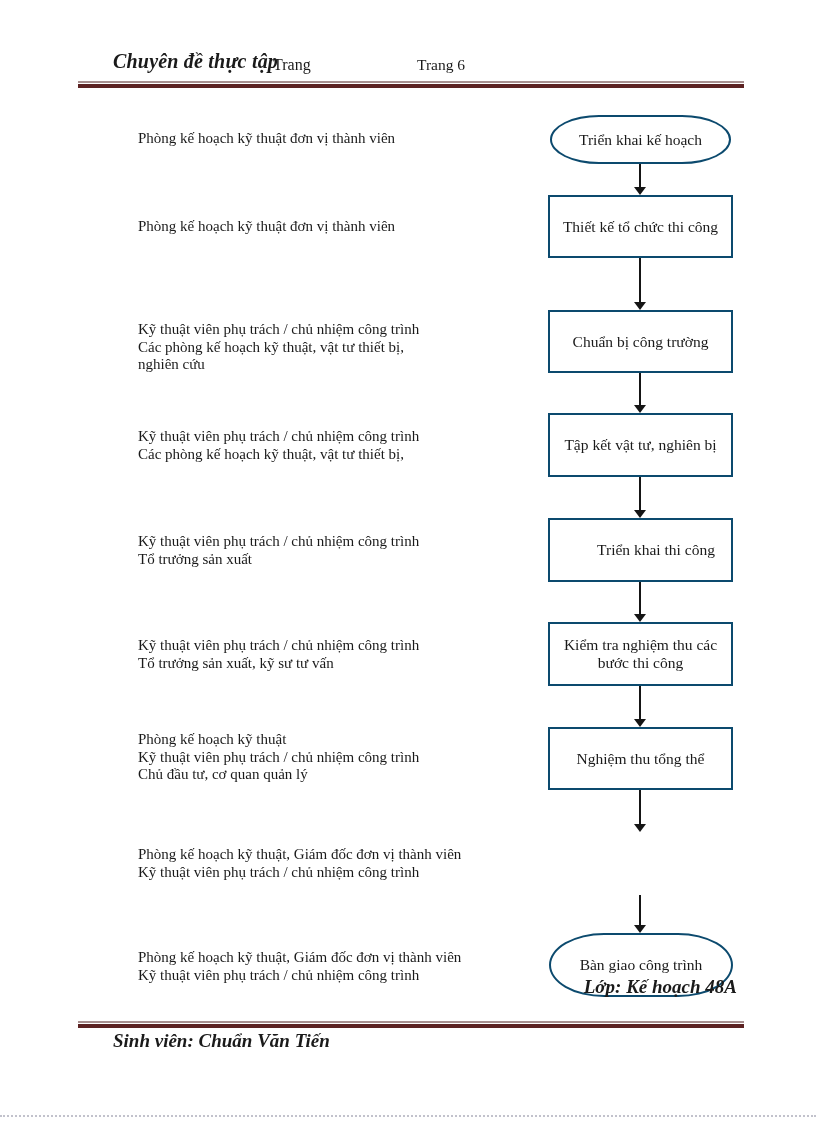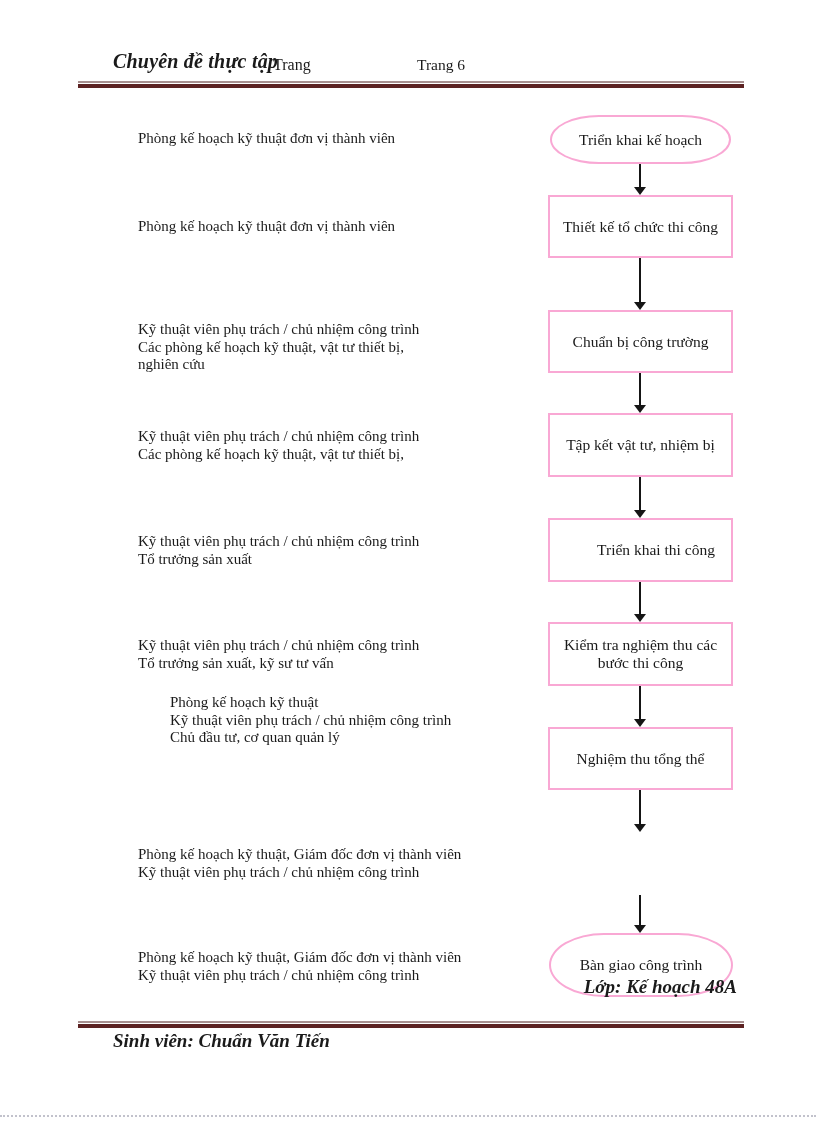--- a/index.html
+++ b/index.html
@@ -47,21 +47,21 @@
   }
   
   .row-label{
     position:absolute;left:138px;width:430px;
     font-size:15px;line-height:17.5px;
     white-space:pre-line;
   }
   .flow-box{
     position:absolute;left:548px;width:185px;
     box-sizing:border-box;
-    border:2px solid #f9a8d4;
+    border:2px solid #0c4a6e;
     display:flex;align-items:center;justify-content:center;
     text-align:center;
     font-size:15.5px;line-height:18px;
     padding:2px 10px;
     background:#ffffff;
   }
   .flow-box.stadium1{left:550px;width:181px;border-radius:50px / 25px;}
   .flow-box.stadium9{left:549px;width:184px;border-radius:55px / 32px;}
   .arrow{position:absolute;left:633px;width:14px;}
   .arrow::before{
@@ -91,32 +91,32 @@
   <div class="row-label" style="top:218px;">Phòng kế hoạch kỹ thuật đơn vị thành viên</div>
   <div class="row-label" style="top:321px;">Kỹ thuật viên phụ trách / chủ nhiệm công trình
 Các phòng kế hoạch kỹ thuật, vật tư thiết bị,
 nghiên cứu</div>
   <div class="row-label" style="top:428px;">Kỹ thuật viên phụ trách / chủ nhiệm công trình
 Các phòng kế hoạch kỹ thuật, vật tư thiết bị,</div>
   <div class="row-label" style="top:533px;">Kỹ thuật viên phụ trách / chủ nhiệm công trình
 Tổ trưởng sản xuất</div>
   <div class="row-label" style="top:637px;">Kỹ thuật viên phụ trách / chủ nhiệm công trình
 Tổ trưởng sản xuất, kỹ sư tư vấn</div>
-  <div class="row-label" style="top:694px;margin-left:32px;">Phòng kế hoạch kỹ thuật
+  <div class="row-label" style="top:731px;">Phòng kế hoạch kỹ thuật
 Kỹ thuật viên phụ trách / chủ nhiệm công trình
 Chủ đầu tư, cơ quan quản lý</div>
   <div class="row-label" style="top:846px;">Phòng kế hoạch kỹ thuật, Giám đốc đơn vị thành viên
 Kỹ thuật viên phụ trách / chủ nhiệm công trình</div>
   <div class="row-label" style="top:949px;">Phòng kế hoạch kỹ thuật, Giám đốc đơn vị thành viên
 Kỹ thuật viên phụ trách / chủ nhiệm công trình</div>
 
   <div class="flow-box stadium1" style="top:115px;height:49px;">Triển khai kế hoạch</div>
   <div class="flow-box" style="top:195px;height:63px;text-align:right;">Thiết kế tổ chức thi công</div>
   <div class="flow-box" style="top:310px;height:63px;">Chuẩn bị công trường</div>
-  <div class="flow-box" style="top:413px;height:64px;">Tập kết vật tư, nhiệm bị</div>
+  <div class="flow-box" style="top:413px;height:64px;">Tập kết vật tư, nghiên bị</div>
   <div class="flow-box" style="top:518px;height:64px;padding-left:41px;">Triển khai thi công</div>
   <div class="flow-box" style="top:622px;height:64px;">Kiểm tra nghiệm thu các bước thi công</div>
   <div class="flow-box" style="top:727px;height:63px;">Nghiệm thu tổng thể</div>
   <div class="flow-box stadium9" style="top:933px;height:64px;">Bàn giao công trình</div>
 
   <div class="arrow" style="top:164px;height:31px;"></div>
   <div class="arrow" style="top:258px;height:52px;"></div>
   <div class="arrow" style="top:373px;height:40px;"></div>
   <div class="arrow" style="top:477px;height:41px;"></div>
   <div class="arrow" style="top:582px;height:40px;"></div>

